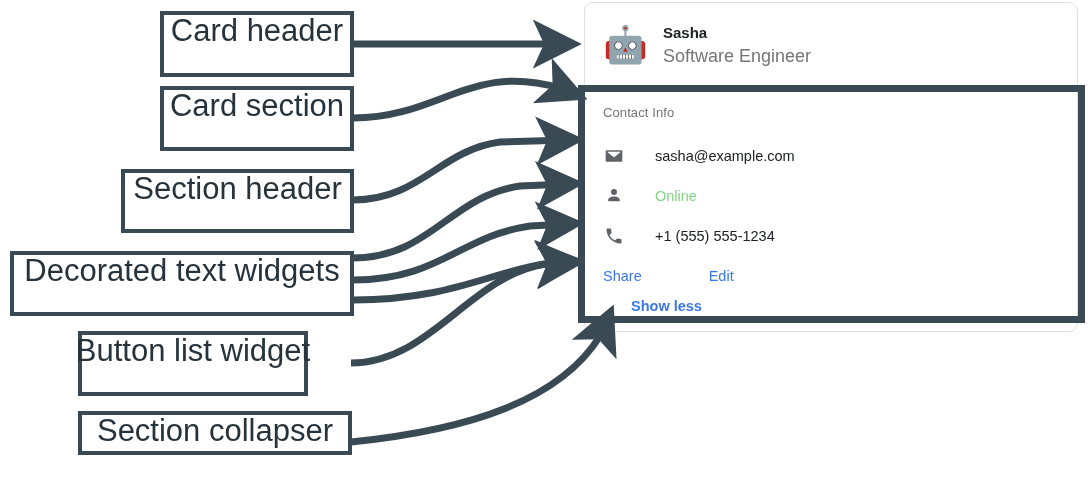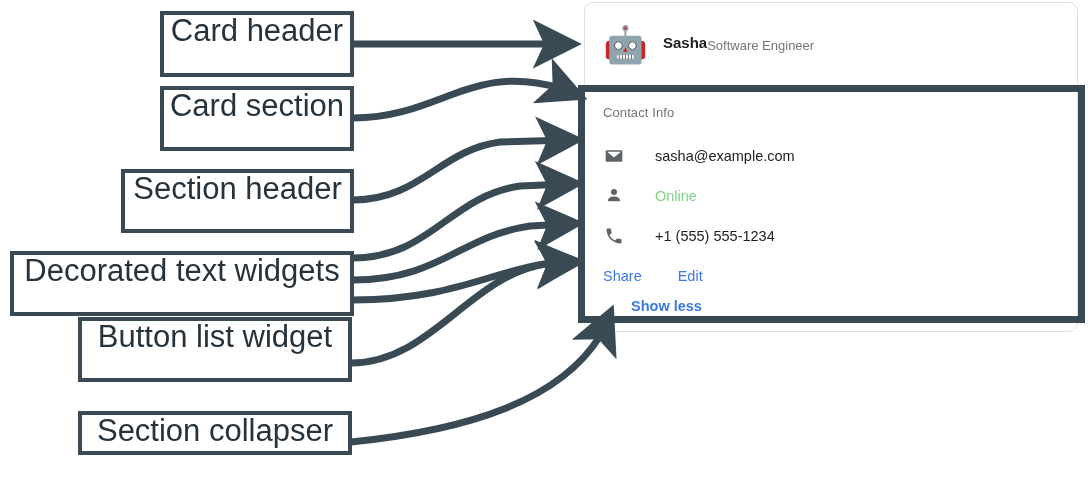--- a/index.html
+++ b/index.html
@@ -69,29 +69,29 @@
   }
   #avatar {
     width: 42px;
     height: 42px;
     font-size: 36px;
     line-height: 42px;
     text-align: center;
     flex: 0 0 auto;
     margin-right: 18px;
   }
-  .hdr-text { display: flex; justify-content: flex-start; }
+  .hdr-text { display: flex; flex-direction: column; justify-content: flex-start; }
   #hdr-title {
     font-size: 15px;
     font-weight: bold;
     color: #202124;
     line-height: 20px;
   }
   #hdr-subtitle {
-    font-size: 13px;
+    font-size: 18px;
     color: #757575;
     line-height: 22px;
     margin-top: 2px;
   }
 
   #card-section {
     padding: 18px 0 0 18px;
   }
   #section-header {
     font-size: 13px;
@@ -118,20 +118,21 @@
   .widget-text {
     font-size: 14.5px;
     color: #202124;
   }
   .widget-text.status-ok { color: #83D487; }
 
   #button-list {
     display: flex;
     height: 32px;
     margin-top: 4px;
+    gap: 31px;
   }
   .text-button {
     font-size: 14.5px;
     color: #3B78E7;
     margin-right: 36px;
     cursor: pointer;
     background: none;
     border: 0;
     padding: 0;
     font-family: inherit;
@@ -255,21 +256,21 @@
   </div>
 
   <div class="callout" style="left:121px; top:169px; width:233px; height:64px;">
     <span>Section header</span>
   </div>
 
   <div class="callout" style="left:10px; top:251px; width:344px; height:65px;">
     <span>Decorated text widgets</span>
   </div>
 
-  <div class="callout" style="left:78px; top:317px; width:274px; height:65px;">
+  <div class="callout" style="left:78px; top:331px; width:230px; height:65px;">
     <span>Button list widget</span>
   </div>
 
   <div class="callout" style="left:78px; top:411px; width:274px; height:44px;">
     <span>Section collapser</span>
   </div>
 
 </div>
 
 </body></html>

